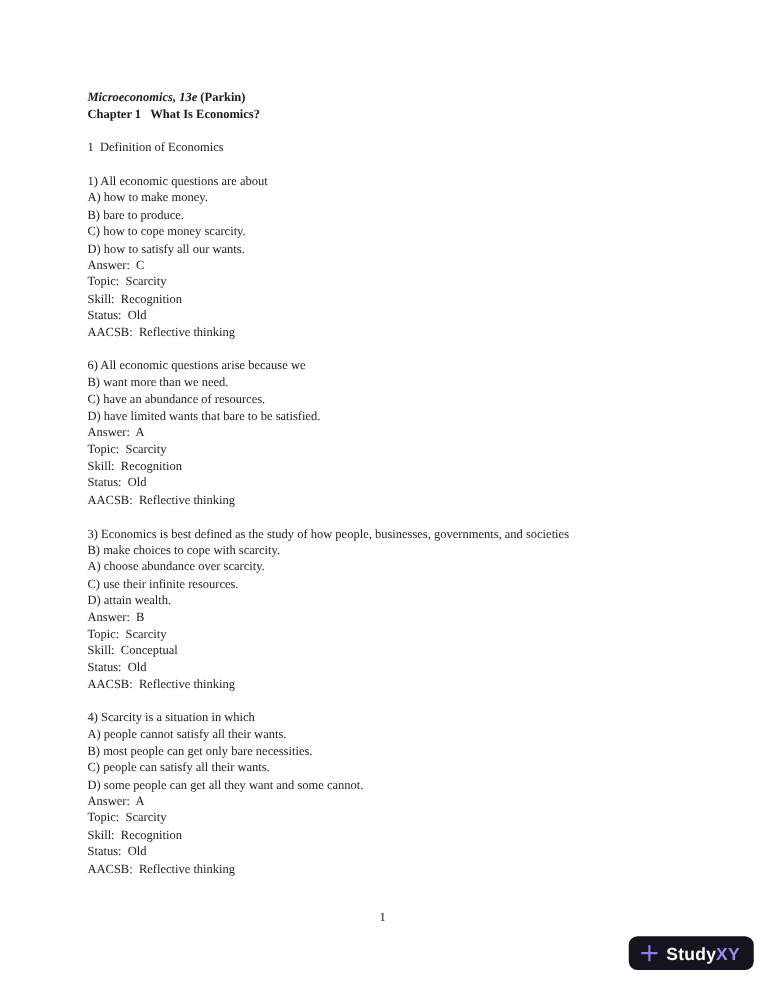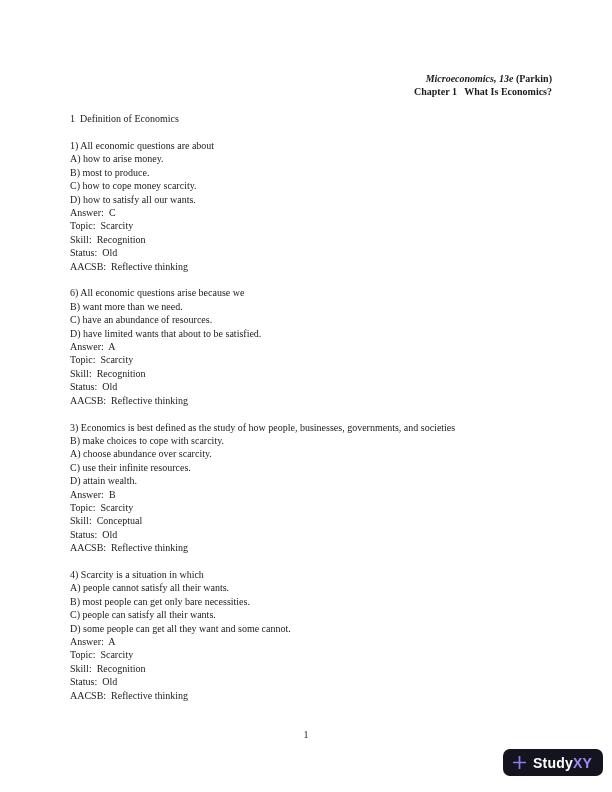--- a/index.html
+++ b/index.html
@@ -14,21 +14,21 @@
     font-size: 10px;
     line-height: 13.4px;
   }
   .content {
     position: absolute;
     top: 72px;
     left: 70px;
     right: 60px;
   }
   .line { white-space: pre-wrap; }
-  .bold { font-weight: bold; text-align: right; }
+  .bold { font-weight: bold; }
   .italic { font-style: italic; }
   .header-block { margin-bottom: 13.4px; }
   .section-heading { margin-bottom: 13.4px; }
   .question { margin-bottom: 13.4px; }
   .page-number {
     position: absolute;
     top: 728px;
     left: 0;
     width: 612px;
     text-align: center;
@@ -60,36 +60,36 @@
 
   <div class="header-block">
     <div class="line bold"><span class="italic">Microeconomics, 13e</span><span> (Parkin)</span></div>
     <div class="line bold">Chapter 1   What Is Economics?</div>
   </div>
 
   <div class="section-heading line">1  Definition of Economics</div>
 
   <section class="question">
     <div class="line">1) All economic questions are about</div>
-    <div class="line">A) how to arise money.</div>
-    <div class="line">B) most to produce.</div>
+    <div class="line">A) how to make money.</div>
+    <div class="line">B) bare to produce.</div>
     <div class="line">C) how to cope money scarcity.</div>
     <div class="line">D) how to satisfy all our wants.</div>
     <div class="line">Answer:  C</div>
     <div class="line">Topic:  Scarcity</div>
     <div class="line">Skill:  Recognition</div>
     <div class="line">Status:  Old</div>
     <div class="line">AACSB:  Reflective thinking</div>
   </section>
 
   <section class="question">
     <div class="line">6) All economic questions arise because we</div>
     <div class="line">B) want more than we need.</div>
     <div class="line">C) have an abundance of resources.</div>
-    <div class="line">D) have limited wants that about to be satisfied.</div>
+    <div class="line">D) have limited wants that bare to be satisfied.</div>
     <div class="line">Answer:  A</div>
     <div class="line">Topic:  Scarcity</div>
     <div class="line">Skill:  Recognition</div>
     <div class="line">Status:  Old</div>
     <div class="line">AACSB:  Reflective thinking</div>
   </section>
 
   <section class="question">
     <div class="line">3) Economics is best defined as the study of how people, businesses, governments, and societies</div>
     <div class="line">B) make choices to cope with scarcity.</div>

